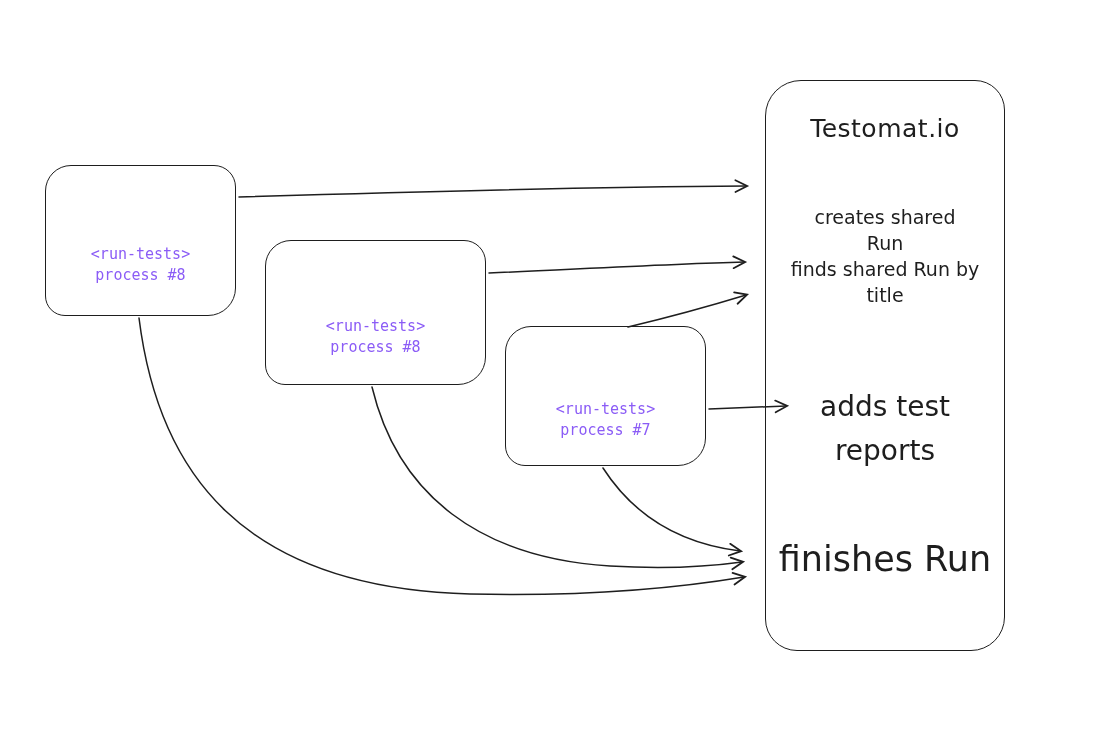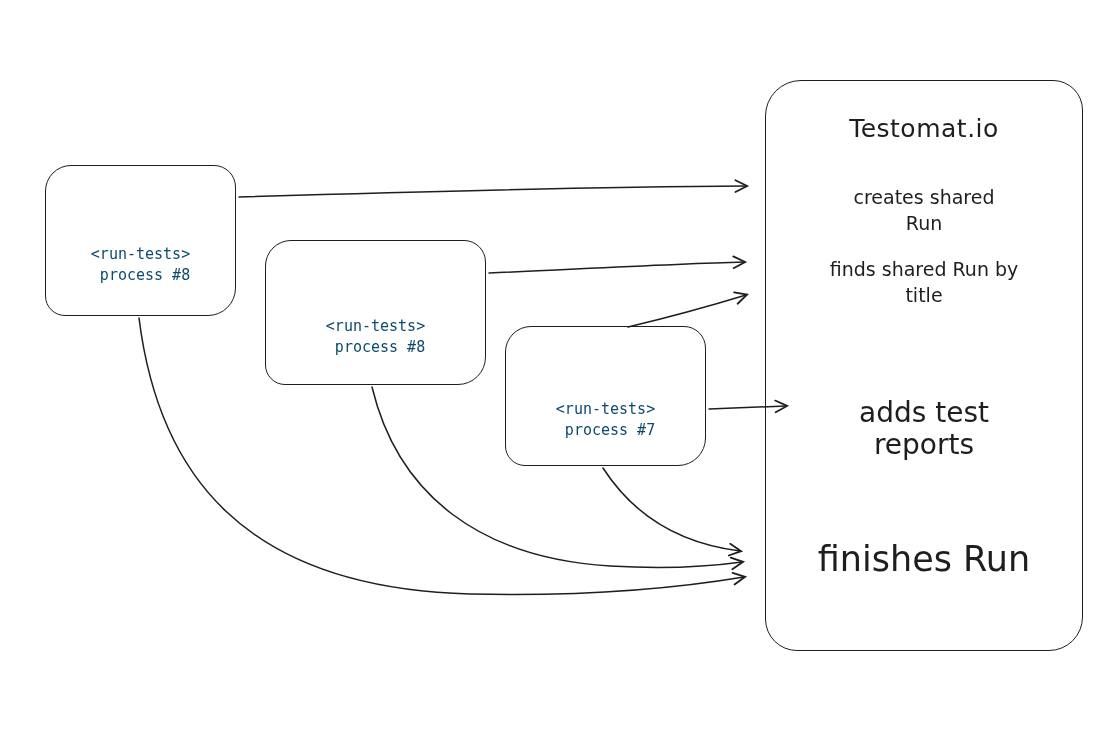--- a/index.html
+++ b/index.html
@@ -25,32 +25,32 @@
     display: flex;
     align-items: center;
     justify-content: center;
     z-index: 1;
   }
   .process-box { border-radius: 26px 22px 28px 20px; }
   .process-label {
     font-family: "DejaVu Sans Mono", "Liberation Mono", monospace;
     font-size: 15px;
     line-height: 21px;
-    text-align: right;
-    color: #0c4a6e;
+    text-align: center;
+    color: #8b5cf6;
     white-space: pre;
     margin-top: 48px;
   }
   #process-1 { left: 45px;  top: 165px; width: 191px; height: 151px; }
   #process-2 { left: 265px; top: 240px; width: 221px; height: 145px; }
   #process-3 { left: 505px; top: 326px; width: 201px; height: 140px; }
 
   .service-box {
     position: absolute;
-    left: 765px; top: 80px; width: 318px; height: 571px;
+    left: 765px; top: 80px; width: 240px; height: 571px;
     border: 1.6px solid #1e1e1e;
     border-radius: 36px 30px 34px 32px;
     background: #ffffff;
     box-sizing: border-box;
     z-index: 1;
   }
   .service-title {
     position: absolute;
     left: 0; right: 0; top: 33px;
     text-align: center;
@@ -62,24 +62,24 @@
     position: absolute;
     left: 0; right: 0;
     text-align: center;
     color: #1e1e1e;
   }
   .service-action .inner {
     display: inline-block;
     text-align: center;
   }
   #action-0 { top: 103px; font-size: 19px; line-height: 26px; }
-  #action-0 .inner { max-width: 162px; }
+  #action-0 .inner { max-width: 162px; margin-top: 20px; }
   #action-1 { top: 175px; font-size: 19px; line-height: 26px; }
   #action-1 .inner { max-width: 192px; }
-  #action-2 { top: 316px; font-size: 28px; line-height: 32px; }
+  #action-2 { top: 304px; font-size: 28px; line-height: 44px; }
   #action-2 .inner { max-width: 200px; }
   #action-3 { top: 460px; font-size: 35px; line-height: 36px; }
   #action-3 .inner { max-width: 260px; }
 
   svg.arrows {
     position: absolute;
     left: 0; top: 0;
     width: 1120px; height: 753px;
     z-index: 2;
     pointer-events: none;

